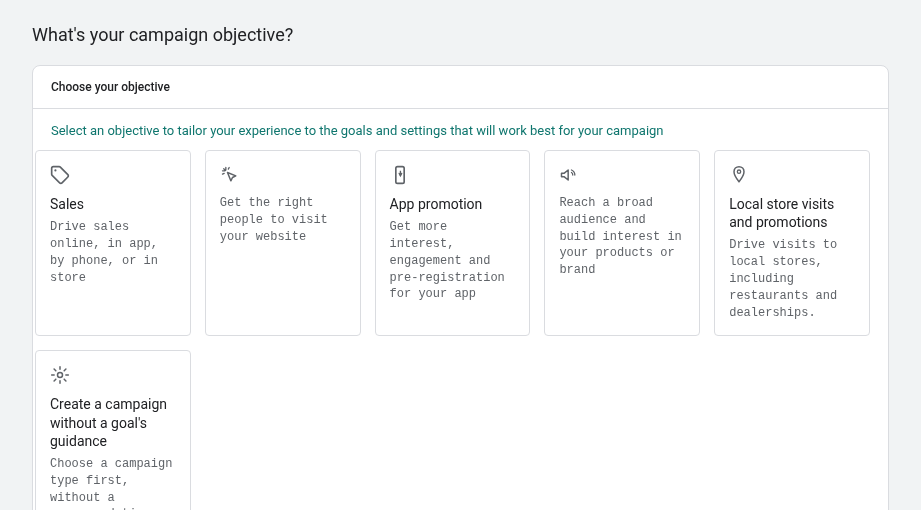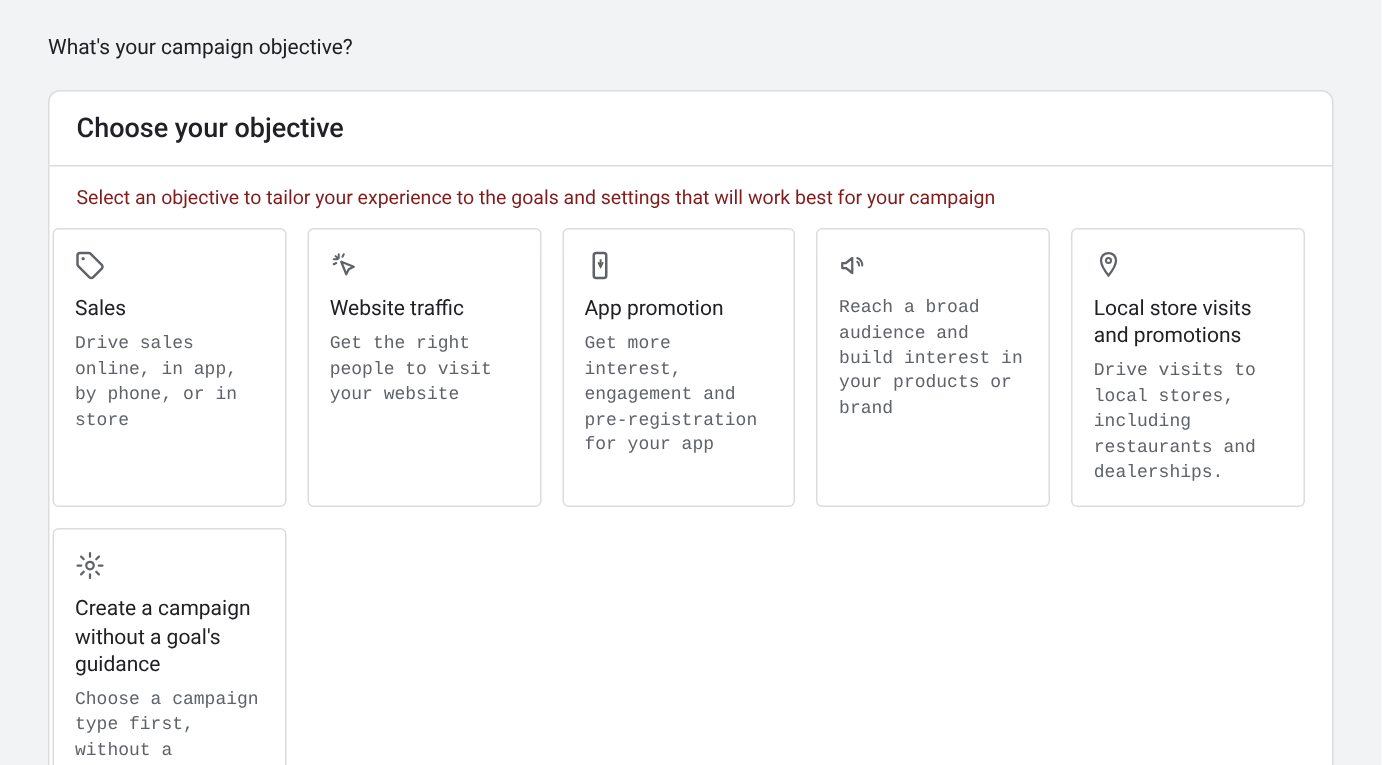--- a/index.html
+++ b/index.html
@@ -9,42 +9,42 @@
     }
     body {
       font-family: 'Google Sans', Roboto, Arial, sans-serif;
       background: #f1f3f4;
       padding: 24px 32px;
       width: 921px;
       height: 510px;
       color: #202124;
     }
     .page-title {
-      font-size: 14px;
+      font-size: 18px;
       font-weight: 400;
       color: #202124;
       margin-bottom: 20px;
     }
     .card {
       background: #fff;
       border: 1px solid #dadce0;
       border-radius: 8px;
       overflow: hidden;
     }
     .card-header {
       padding: 14px 18px;
-      font-size: 18px;
+      font-size: 12px;
       font-weight: 500;
       color: #202124;
       border-bottom: 1px solid #dadce0;
     }
     .card-sub {
       padding: 14px 18px 12px 18px;
       font-size: 13px;
-      color: #7f1d1d;
+      color: #0f766e;
     }
     .grid {
       display: grid;
       grid-template-columns: repeat(5, 1fr);
       gap: 14px;
       padding: 0 18px 18px 2px;
     }
     .tile {
       border: 1px solid #dadce0;
       border-radius: 4px;
@@ -127,21 +127,20 @@
     </div>
 
 
     <div class="tile">
       <div class="tile-icon">
         <svg viewBox="0 0 24 24">
             <path d="M9 9l10 4-4 2-2 4-4-10z" fill="none" stroke="#5f6368" stroke-width="1.8" stroke-linejoin="round"></path>
             <path d="M7 3v3M3 7h3M4.5 4.5l2 2M11 3l-1 2M3 11l2-1" stroke="#5f6368" stroke-width="1.6" stroke-linecap="round"></path>
           </svg>
       </div>
-      <div class="tile-title">Website traffic</div>
       <div class="tile-desc">Get the right people to visit your website</div>
     </div>
 
     <div class="tile">
       <div class="tile-icon">
         <svg viewBox="0 0 24 24">
             <rect x="7" y="2" width="10" height="20" rx="2" fill="none" stroke="#5f6368" stroke-width="2"></rect>
             <path d="M11 10l1.5 3 1.5-3" fill="none" stroke="#5f6368" stroke-width="1.6" stroke-linecap="round"></path>
             <line x1="12.5" y1="7" x2="12.5" y2="13" stroke="#5f6368" stroke-width="1.6"></line>
           </svg>

